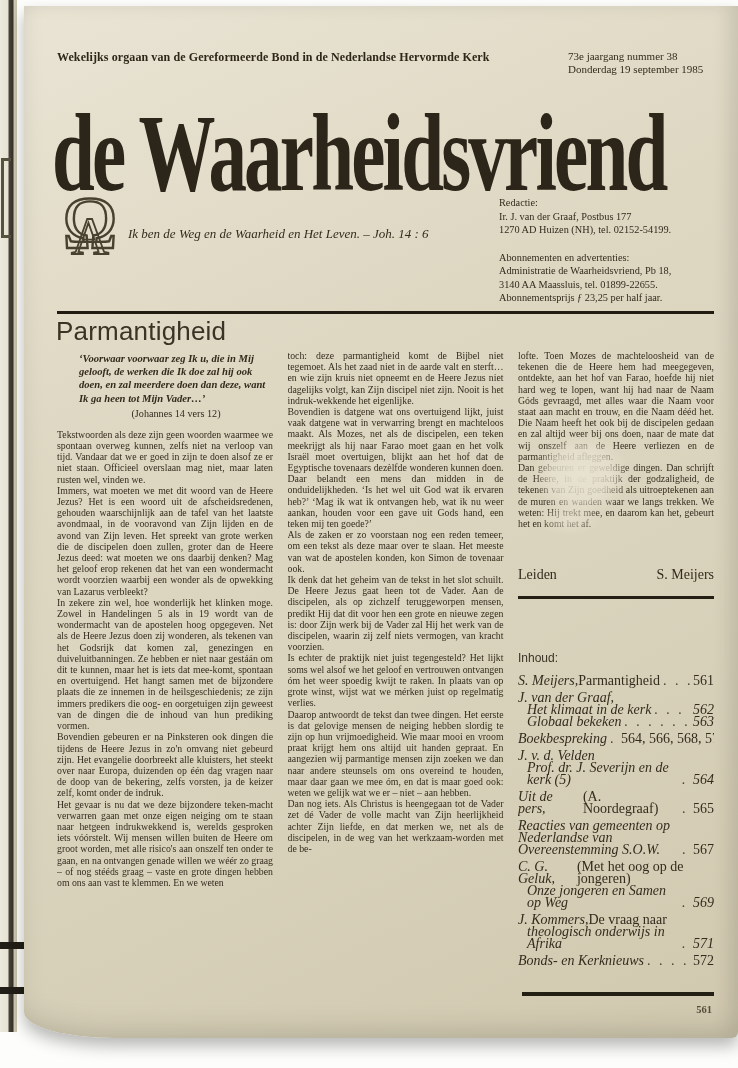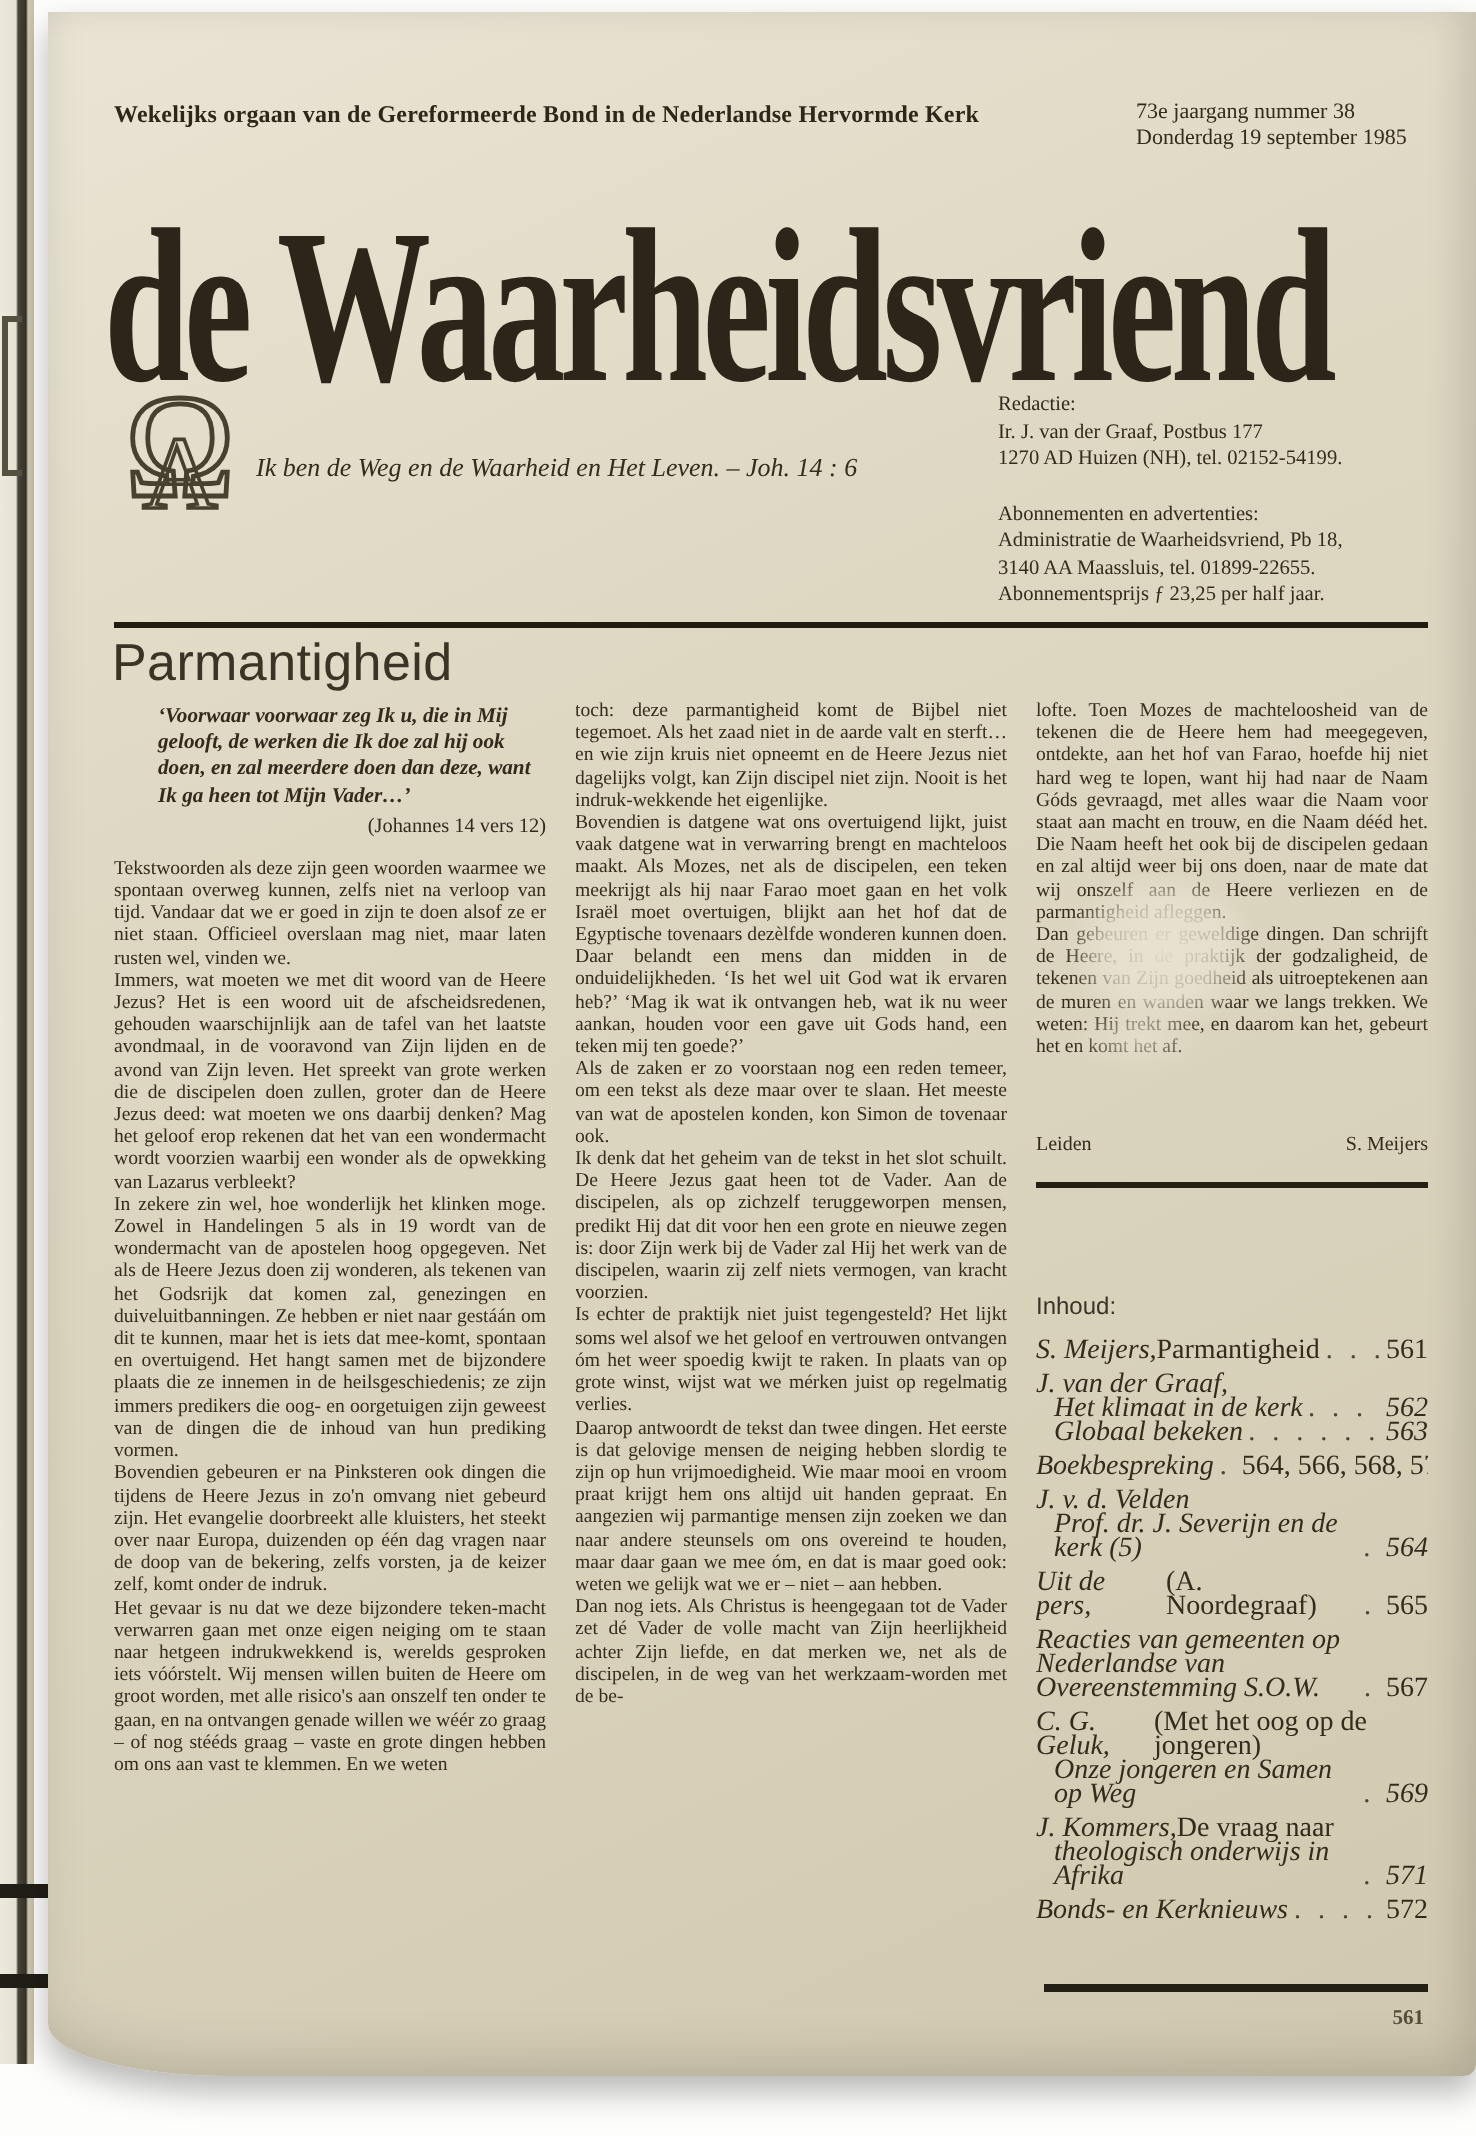--- a/index.html
+++ b/index.html
@@ -76,23 +76,23 @@
   }
   .col{overflow:hidden;}
   .col1,.col2{width:216px;}
   .col3{width:196px;}
   .col p{
     margin:0;font-size:9.8px;line-height:11.2px;text-align:justify;
     color:#352c1e;
   }
   .quote{margin:2px 0 10px 22px;}
   .quote-text{font-style:italic;font-weight:bold;font-size:10.6px;line-height:13.2px;color:#332a1c;}
-  .quote-src{text-align:right;font-size:10.2px;margin-top:3px;}
-
-  .signature{display:flex;justify-content:space-between;margin-top:38px;font-size:10px;color:#342b1d;font-family:Liberation Serif, serif;}
+  .quote-src{text-align:center;font-size:10.2px;margin-top:3px;}
+
+  .signature{display:flex;justify-content:space-between;margin-top:38px;font-size:14px;color:#342b1d;font-family:Liberation Serif, serif;}
   .sig-rule{height:3px;background:#241f14;margin-top:13px;}
 
   .inhoud{margin-top:52px;}
   .inhoud-title{
     font-family:"Liberation Sans","DejaVu Sans",sans-serif;
     font-size:12px;color:#3b3426;margin-bottom:10px;
   }
   .toc-line{display:flex;align-items:flex-end;font-size:14px;line-height:12px;color:#342b1d;}
   .toc-line .ti{font-style:italic;}
   .toc-line.g{margin-top:5px;}

